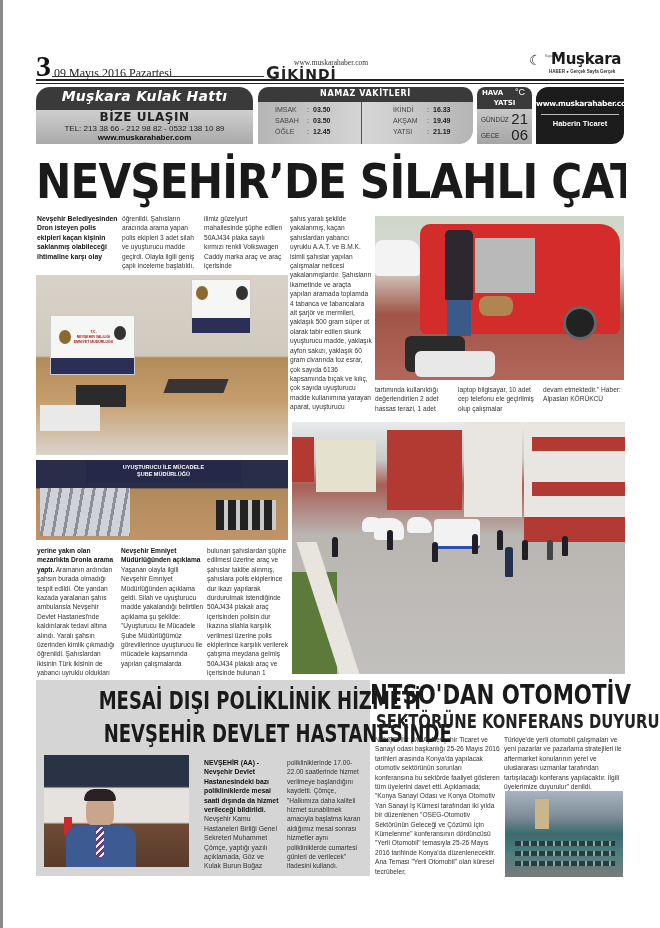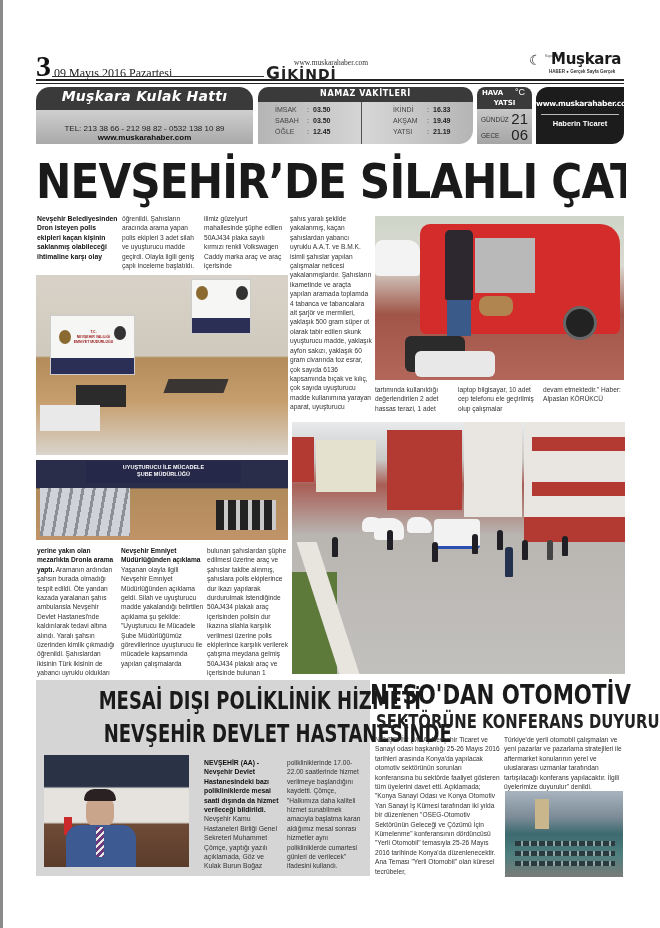--- a/index.html
+++ b/index.html
@@ -127,20 +127,21 @@
   <span class="logo-text">Muşkara</span>
   <span class="logo-sub">HABER ● Gerçek Sayfa Gerçek</span>
 </div>
 <div class="rule-thick"></div>
 <div class="rule-thin"></div>
 
 <div class="contact">
   <div class="contact-top"></div>
   <div class="contact-title">Muşkara Kulak Hattı</div>
   <div class="contact-bot"></div>
+  <div class="contact-sub">BİZE ULAŞIN</div>
   <div class="contact-tel">TEL: 213 38 66 - 212 98 82 - 0532 138 10 89</div>
   <div class="contact-web">www.muskarahaber.com</div>
 </div>
 
 <div class="prayer">
   <div class="prayer-top"></div>
   <div class="prayer-title">NAMAZ VAKİTLERİ</div>
   <div class="prayer-body"></div>
   <div class="prayer-div"></div>
   <div class="prow" style="left:17px; top:19px;"><span class="lbl">İMSAK</span><span class="sep">:</span><span class="val">03.50</span></div>

